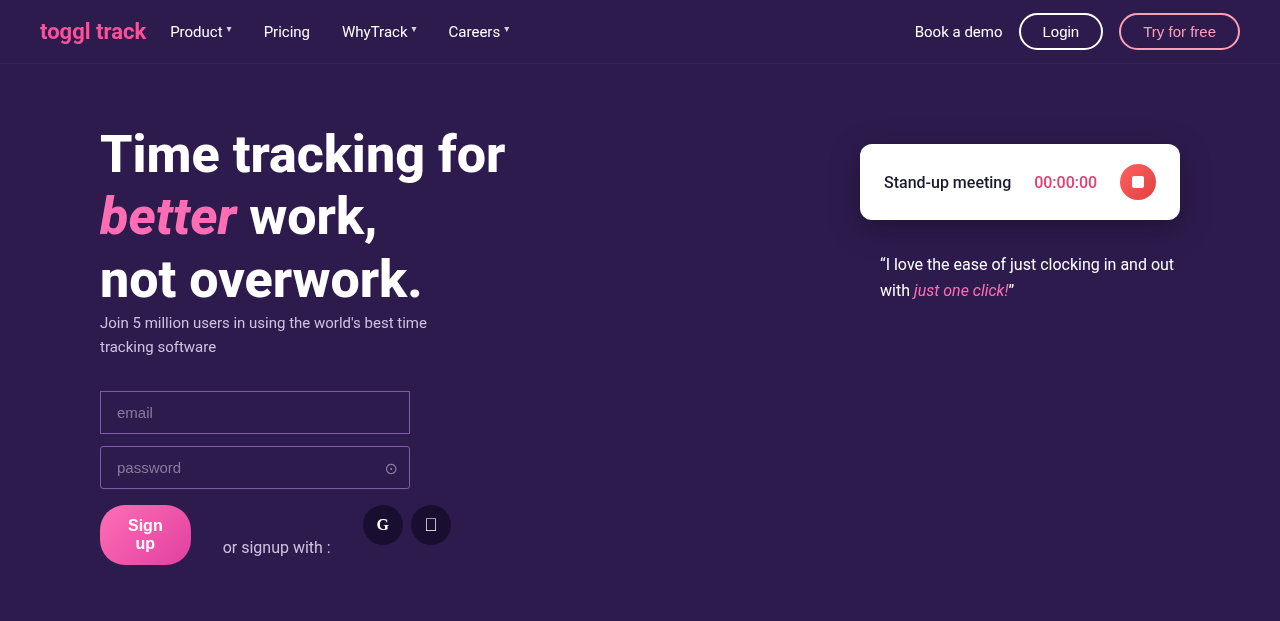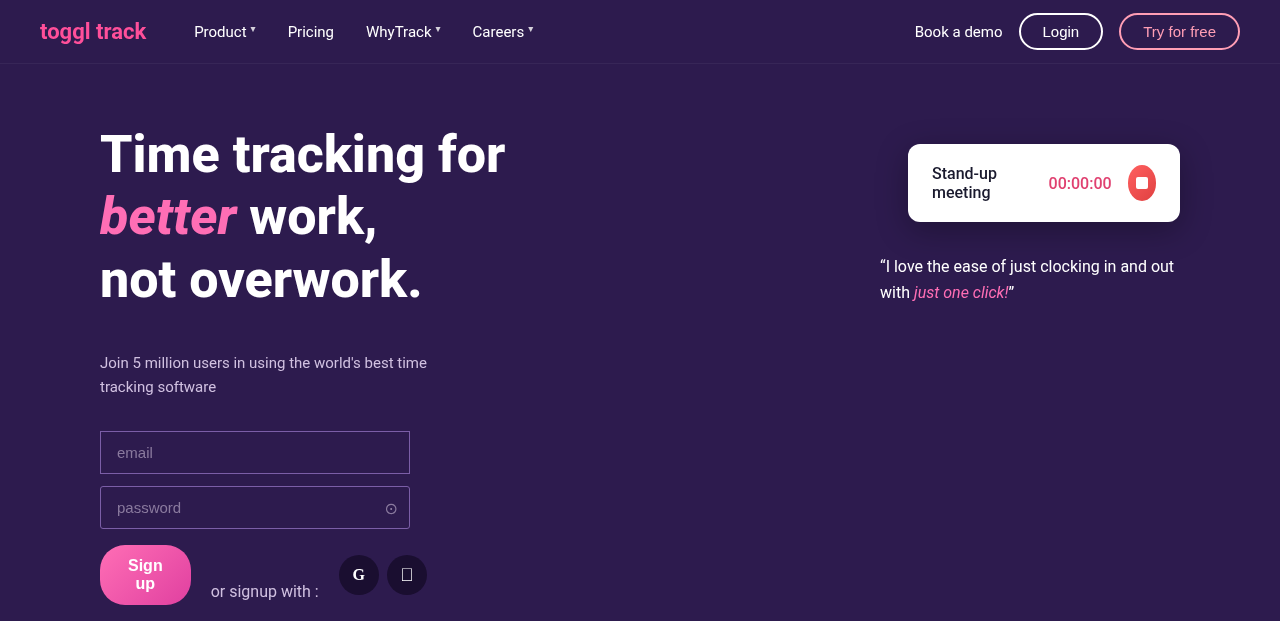--- a/index.html
+++ b/index.html
@@ -18,21 +18,21 @@
       align-items: center;
       padding: 0 40px;
       height: 64px;
       background-color: #2d1b4e;
       border-bottom: 1px solid rgba(255,255,255,0.05);
     }
     .nav-logo {
       font-size: 22px;
       font-weight: 700;
       color: #ffffff;
-      margin-right: 48px;
+      margin-right: 24px;
       white-space: nowrap;
     }
     .nav-logo span {
       color: #ff4f9a;
     }
     .nav-links {
       display: flex;
       align-items: center;
       gap: 32px;
       flex: 1;
@@ -88,21 +88,20 @@
       position: relative;
     }
     .left-section {
       flex: 1;
       max-width: 620px;
     }
     .hero-title {
       font-size: 52px;
       font-weight: 800;
       line-height: 1.2;
-      margin-bottom: 40px;
       color: #ffffff;
     }
     .hero-title .better {
       color: #ff6eb5;
       font-style: italic;
     }
 
     .subtitle {
       font-size: 15px;
       color: #d0c0e0;
@@ -152,22 +151,22 @@
       right: 12px;
       top: 50%;
       transform: translateY(-50%);
       cursor: pointer;
       color: #8a7a9e;
       font-size: 16px;
     }
 
     .signup-row {
       display: flex;
-      align-items: center;
-      gap: 20px;
+      align-items: flex-start;
+      gap: 32px;
       margin-top: 4px;
     }
     .btn-signup {
       background: linear-gradient(135deg, #ff6eb5, #e040a0);
       border: none;
       color: #ffffff;
       padding: 12px 28px;
       border-radius: 25px;
       font-size: 16px;
       font-weight: 600;
@@ -207,21 +206,21 @@
       padding-top: 20px;
     }
 
     .timer-card {
       background: #ffffff;
       border-radius: 12px;
       padding: 20px 24px;
       display: flex;
       align-items: center;
       justify-content: space-between;
-      width: 272px;
+      width: 320px;
       box-shadow: 0 8px 32px rgba(0,0,0,0.3);
       margin-bottom: 32px;
     }
     .timer-meeting {
       color: #1a1a2e;
       font-size: 16px;
       font-weight: 500;
     }
     .timer-time {
       color: #e04070;

